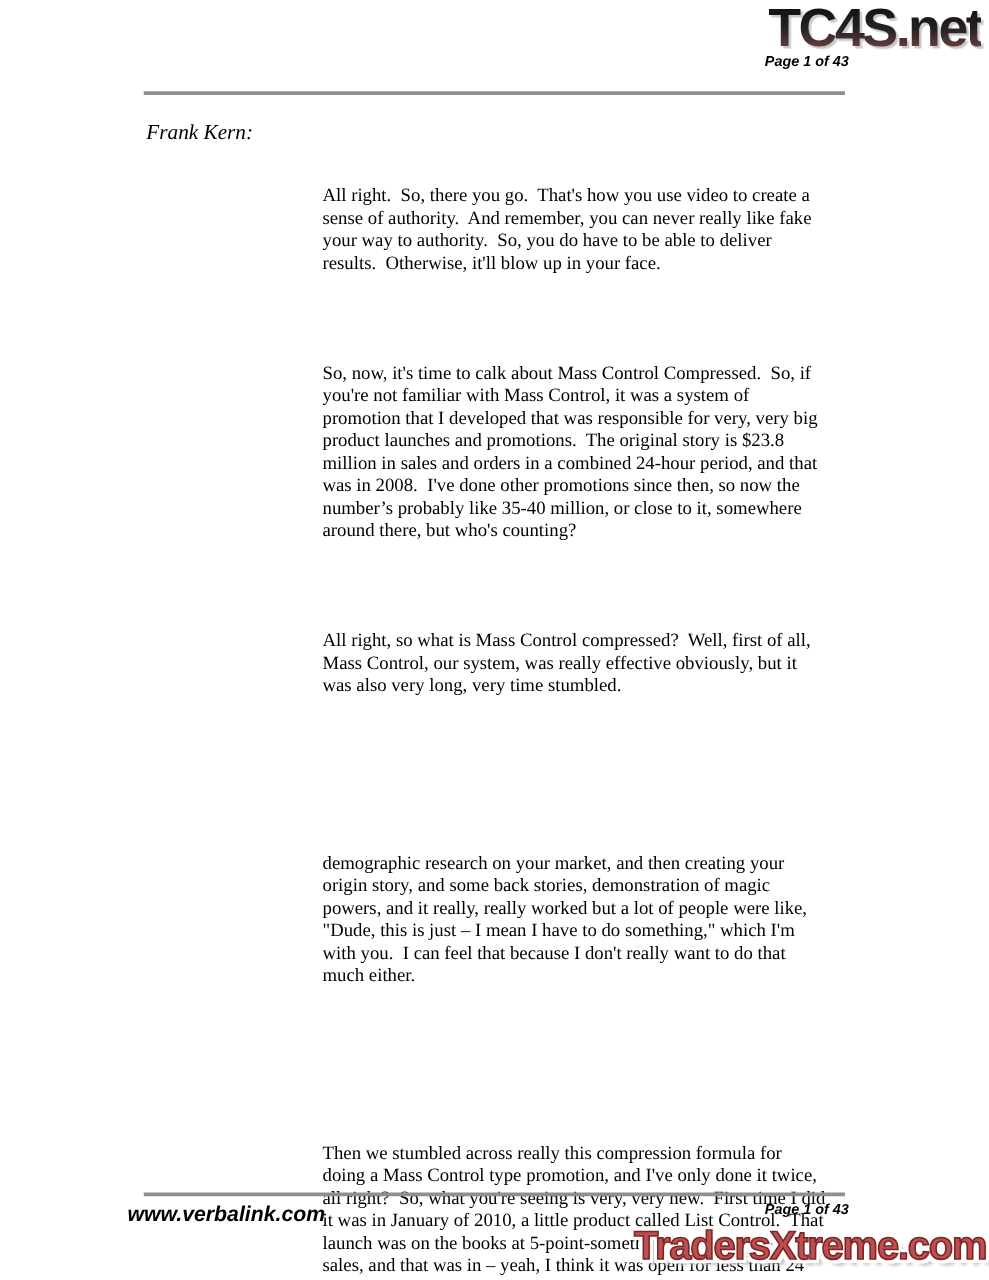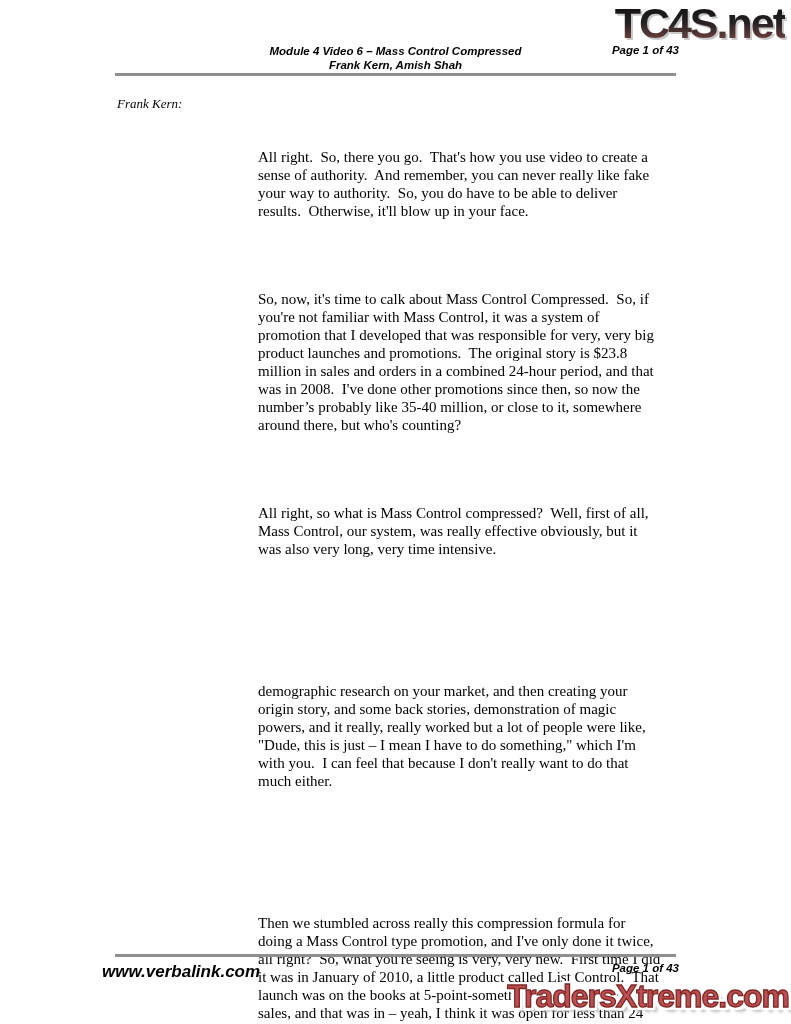--- a/index.html
+++ b/index.html
@@ -17,21 +17,21 @@
         font-family:"Liberation Sans", sans-serif;font-weight:bold;font-size:43px;
         letter-spacing:-2px;line-height:46px;white-space:nowrap;
         background:linear-gradient(180deg,#141414 15%,#262124 50%,#7d4a45 95%);
         -webkit-background-clip:text;background-clip:text;color:transparent;
         filter:drop-shadow(2px 2px 0 #c9c9c9);}
   .rule{position:absolute;left:115px;width:561px;height:3px;background:#8f8f8f;}
   .rule-top{top:73px;}
   .rule-bottom{top:954px;}
 
   
-  .speaker{position:absolute;left:117px;top:96px;font-style:italic;font-size:13px;}
+  .speaker{position:absolute;left:117px;top:96px;font-style:italic;font-size:17px;}
   .paragraphs{position:absolute;left:258px;top:96px;width:455px;
         font-size:15px;line-height:18px;white-space:pre-wrap;}
   .para{margin:16px 0 18px 0;}
 
   
   .wm-line{position:relative;height:18px;}
   .dlsub-wm{position:absolute;left:-6px;top:-15px;white-space:nowrap;
         font-family:"DejaVu Serif", serif;font-weight:bold;font-size:31px;
         letter-spacing:5px;line-height:34px;
         background:linear-gradient(180deg,#e85050 0%,#d42b2b 40%,#9c1010 100%);
@@ -55,45 +55,41 @@
         text-shadow:-3px -3px 0 #fff,3px -3px 0 #fff,-3px 3px 0 #fff,3px 3px 0 #fff,
                     0 -3px 0 #fff,0 3px 0 #fff,-3px 0 0 #fff,3px 0 0 #fff,
                     5px 5px 3px #bdbdbd;}
 </style>
 </head>
 <body>
 
 <div class="page">
 
   <div class="tc4s-logo">TC4S.net</div>
-  <div class="header-title">
-    <div>Module 4 Video 6 – Mass Control Compressed</div>
-    <div>Frank Kern, Amish Shah</div>
-  </div>
   <div class="header-pagenum">Page 1 of 43</div>
   <div class="rule rule-top"></div>
 
   <div class="speaker">Frank Kern:</div>
 
   <div class="paragraphs">
     <div class="para">All right.  So, there you go.  That's how you use video to create a
 sense of authority.  And remember, you can never really like fake
 your way to authority.  So, you do have to be able to deliver
 results.  Otherwise, it'll blow up in your face.</div>
     <div class="para">So, now, it's time to calk about Mass Control Compressed.  So, if
 you're not familiar with Mass Control, it was a system of
 promotion that I developed that was responsible for very, very big
 product launches and promotions.  The original story is $23.8
 million in sales and orders in a combined 24-hour period, and that
 was in 2008.  I've done other promotions since then, so now the
 number’s probably like 35-40 million, or close to it, somewhere
 around there, but who's counting?</div>
     <div class="para">All right, so what is Mass Control compressed?  Well, first of all,
 Mass Control, our system, was really effective obviously, but it
-was also very long, very time intensive.</div>
+was also very long, very time stumbled.</div>
 
     <div class="para">
       <div>demographic research on your market, and then creating your
 origin story, and some back stories, demonstration of magic
 powers, and it really, really worked but a lot of people were like,
 "Dude, this is just – I mean I have to do something," which I'm
 with you.  I can feel that because I don't really want to do that
 much either.</div>
     </div>
 

